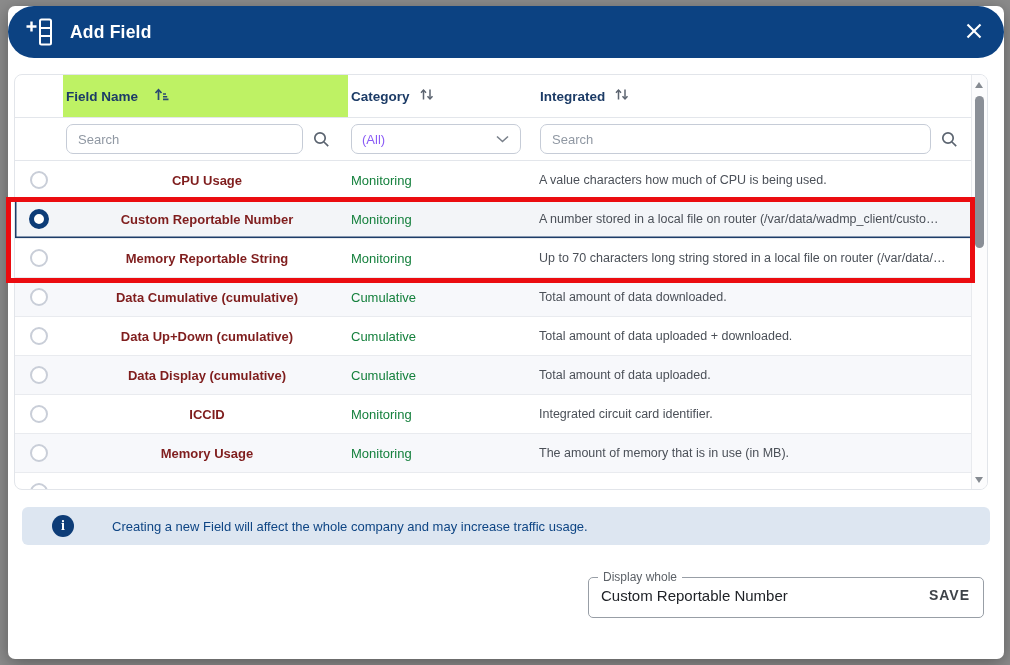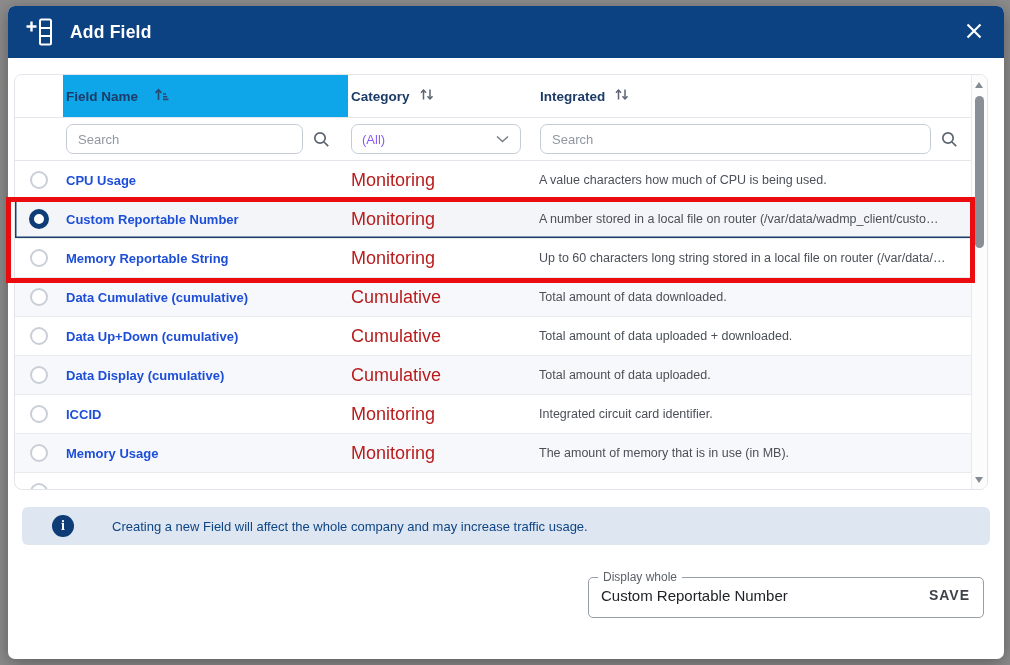--- a/index.html
+++ b/index.html
@@ -18,21 +18,21 @@
     width: 996px; height: 653px;
     background: #ffffff;
     border-radius: 7px;
     box-shadow: 0 4px 18px rgba(0,0,0,.35);
     overflow: hidden;
   }
   .modal-header {
     position: absolute; left: 0; top: 0; right: 0;
     height: 52px;
     background: #0c4282;
-    display: flex; align-items: center;
+    display: flex; align-items: center; border-radius: 26px;
   }
   .hdr-icon { margin-left: 16px; display: flex; }
   .modal-title {
     margin-left: 14px;
     color: #ffffff; font-size: 17.5px; font-weight: bold; letter-spacing: .2px;
   }
   .close-btn {
     margin-left: auto; margin-right: 14px;
     background: none; border: none; cursor: pointer;
     display: flex; padding: 6px;
@@ -50,21 +50,21 @@
     grid-template-columns: 48px 285px 189px 1fr;
     padding-right: 16px;
     align-items: center;
   }
   .thead { height: 43px; border-bottom: 1px solid #e3e6eb; }
   .th {
     display: flex; align-items: center; height: 100%;
     font-size: 13.5px; font-weight: bold; color: #1c3b66;
     padding-left: 3px; gap: 9px; cursor: pointer;
   }
-  .th.sorted-col { background: #0ea5e9; gap: 16px; }
+  .th.sorted-col { background: #bef264; gap: 16px; }
   .tfilter { height: 43px; border-bottom: 1px solid #e3e6eb; background: #fff; }
   .fcell { display: flex; align-items: center; height: 100%; padding-left: 3px; }
   .search-input {
     height: 30px; border: 1px solid #c6ccd7; border-radius: 7px;
     font-size: 13px; color: #3a3f46; padding: 0 11px; outline: none;
     background: #fff; font-family: "Liberation Sans", sans-serif;
   }
   .search-input::placeholder { color: #9098a3; }
   .w-name { width: 237px; }
   .w-desc { width: 391px; }
@@ -74,22 +74,22 @@
     display: flex; align-items: center; padding: 0 10px;
     font-size: 13px; color: #8b5cf6; cursor: pointer; background:#fff;
   }
   .select-box .chev { margin-left: auto; display: flex; }
 
   .trow { height: 39px; border-bottom: 1px solid #e9ebef; background: #fff; cursor: pointer; }
   .trow.even { background: #f7f8fb; }
   .trow.selected { background: #f3f5f8; box-shadow: inset 0 0 0 1.5px #1d3c68; }
   .cell { white-space: nowrap; overflow: hidden; }
   .cell.radio-cell { display: flex; justify-content: center; }
-  .cell.name { font-size: 13px; font-weight: bold; color: #1d4ed8; padding-left: 3px; }
-  .cell.cat  { font-size: 18px; color: #b91c1c; padding-left: 3px; }
+  .cell.name { font-size: 13px; font-weight: bold; color: #7f1d1d; padding-left: 3px; text-align: center; }
+  .cell.cat  { font-size: 13px; color: #15803d; padding-left: 3px; }
   .cell.desc { font-size: 12.5px; color: #4b5058; padding-left: 2px; }
   .radio {
     width: 18px; height: 18px; border-radius: 50%;
     border: 2px solid #c9ced8; background: #fff; display: inline-block;
   }
   .radio.checked { width: 20px; height: 20px; border: 5.5px solid #0d3c77; }
   .partial-row { height: 39px; display: flex; }
   .partial-row .radio { margin: 10px 0 0 15px; }
 
   
@@ -272,21 +272,21 @@
     <div class="cell name">Custom Reportable Number</div>
     <div class="cell cat">Monitoring</div>
     <div class="cell desc">A number stored in a local file on router (/var/data/wadmp_client/custo…</div>
   </div>
         <div class="trow row-grid">
     <div class="cell radio-cell">
       <span class="radio"></span>
     </div>
     <div class="cell name">Memory Reportable String</div>
     <div class="cell cat">Monitoring</div>
-    <div class="cell desc">Up to 60 characters long string stored in a local file on router (/var/data/…</div>
+    <div class="cell desc">Up to 70 characters long string stored in a local file on router (/var/data/…</div>
   </div>
         <div class="trow row-grid even">
     <div class="cell radio-cell">
       <span class="radio"></span>
     </div>
     <div class="cell name">Data Cumulative (cumulative)</div>
     <div class="cell cat">Cumulative</div>
     <div class="cell desc">Total amount of data downloaded.</div>
   </div>
         <div class="trow row-grid">

